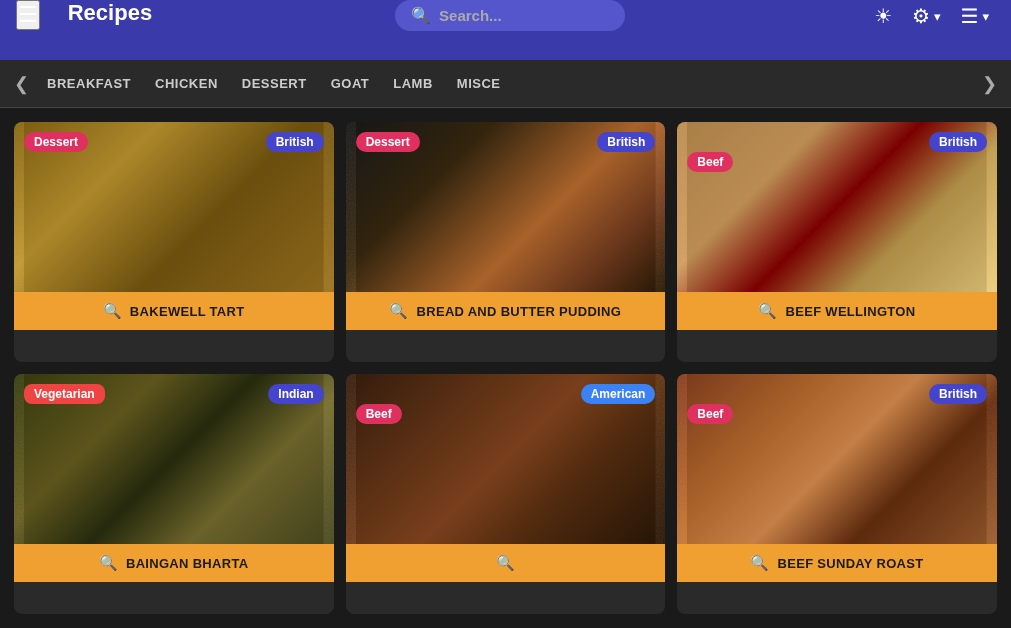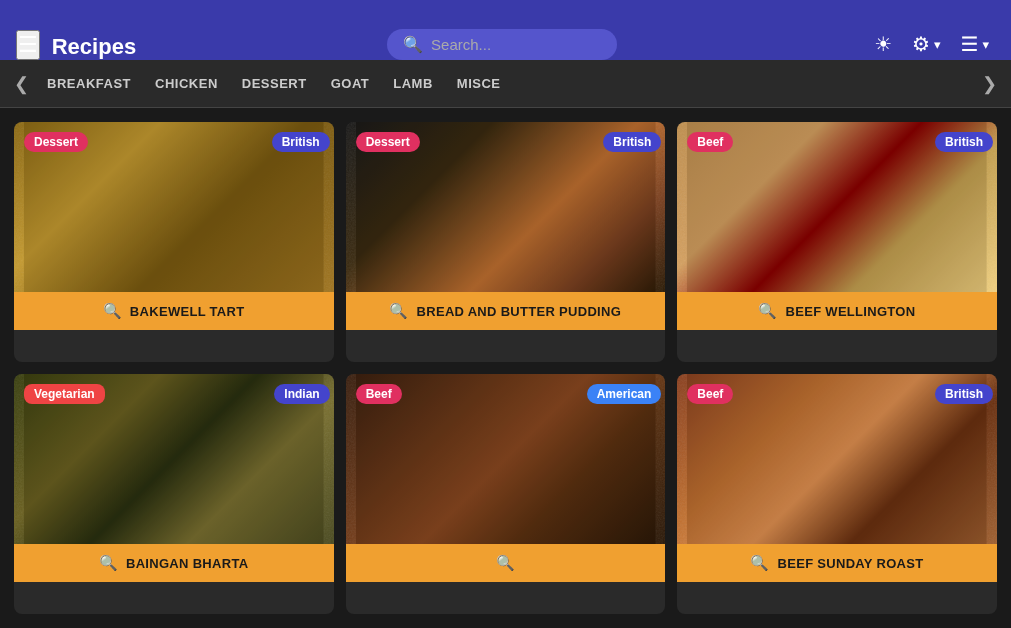--- a/index.html
+++ b/index.html
@@ -2,24 +2,24 @@
 <html><head>
   <meta charset="utf-8">
   <style>
     * { margin: 0; padding: 0; box-sizing: border-box; }
     body { font-family: 'Segoe UI', Arial, sans-serif; background: #1a1a2e; width: 1011px; height: 628px; overflow: hidden; }
 
     
     .header {
       background: #3a3aaa;
       display: flex;
-      align-items: flex-end;
+      align-items: flex-start;
       padding: 0 16px;
       height: 60px;
-      gap: 8px;
+      gap: 24px;
     }
     .header-menu-icon {
       color: white;
       font-size: 22px;
       cursor: pointer;
       margin-right: 4px;
     }
     .header-title {
       color: white;
       font-size: 22px;
@@ -36,20 +36,21 @@
       gap: 8px;
     }
     .search-icon { color: #ccc; font-size: 16px; }
     .search-input {
       background: transparent;
       border: none;
       outline: none;
       color: #5eead4;
       font-size: 15px;
       width: 100%;
+      font-weight: bold;
     }
     .search-input::placeholder { color: #aaa; }
     .header-right {
       display: flex;
       align-items: center;
       gap: 8px;
       margin-left: auto;
     }
     .header-icon-btn {
       background: transparent;
@@ -143,24 +144,24 @@
     .badge {
       position: absolute;
       top: 10px;
       padding: 3px 10px;
       border-radius: 12px;
       font-size: 12px;
       font-weight: 600;
       color: white;
     }
     .badge-left { left: 10px; }
-    .badge-right { right: 4px; }
+    .badge-right { right: 10px; }
 
     .badge-dessert { background: #e03060; }
-    .badge-beef { background: #e03060; }
+    .badge-beef { background: #e03060; margin-top: 20px; }
     .badge-vegetarian { background: #ef4444; border-radius: 8px; }
     .badge-british { background: #4444cc; }
     .badge-american { background: #3b82f6; }
     .badge-indian { background: #4444cc; }
 
     .recipe-title-bar {
       background: #f0a030;
       display: flex;
       align-items: center;
       justify-content: center;

